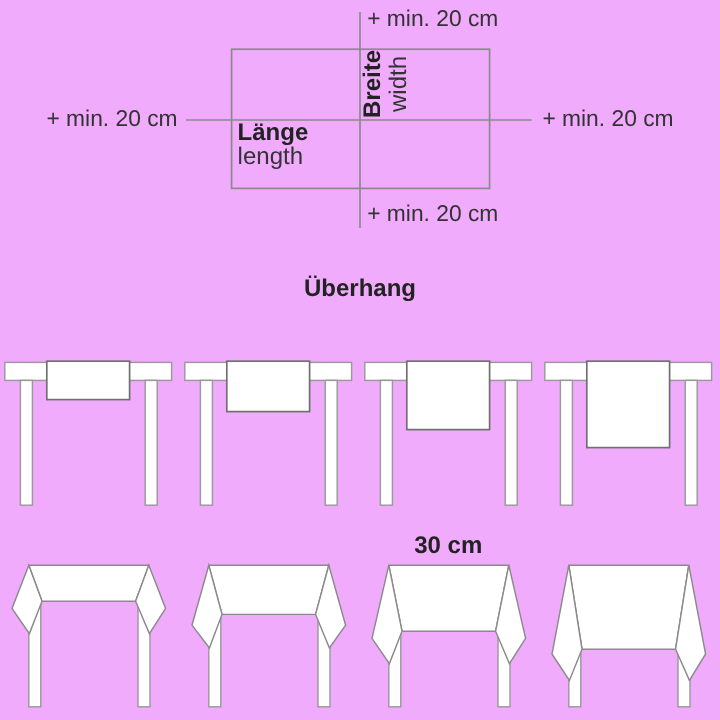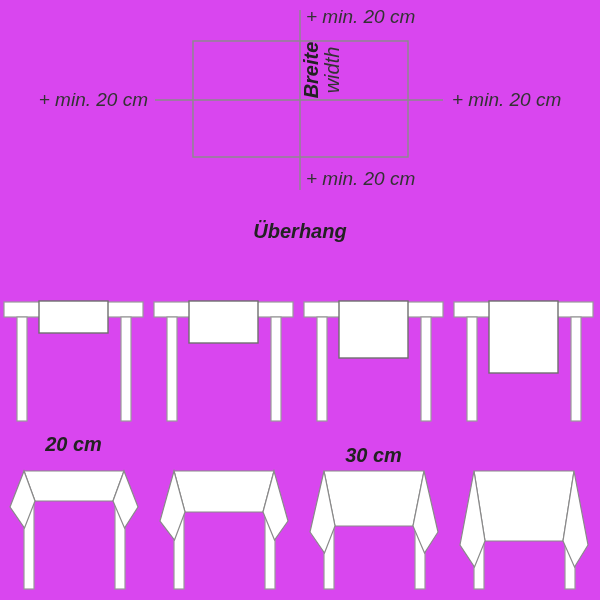--- a/index.html
+++ b/index.html
@@ -1,18 +1,18 @@
 <!DOCTYPE html>
 <html><head>
 <meta charset="utf-8">
 <style>
   html,body{margin:0;padding:0;background:#fff;}
   .canvas{
-    position:relative;width:600px;height:600px;background:#d946ef;overflow:hidden;
-    font-family:"Liberation Sans", sans-serif;color:#2b2b2b;font-style:italic;
+    position:relative;width:600px;height:600px;background:#f0abfc;overflow:hidden;
+    font-family:"Liberation Sans", sans-serif;color:#2b2b2b;
   }
   .abs{position:absolute;}
   svg{display:block;}
   .ann{font-size:19px;color:#333;white-space:nowrap;line-height:20px;}
   .ann-left{width:110px;text-align:right;}
   .rot-block{
     width:58px;text-align:center;transform:rotate(-90deg);transform-origin:center center;
     line-height:21px;font-size:20px;
   }
   .bold-de{font-weight:bold;color:#222;}
@@ -39,22 +39,26 @@
   <div class="abs ann" style="left:306px;top:7px;">+ min. 20 cm</div>
   <div class="abs ann" style="left:306px;top:169px;">+ min. 20 cm</div>
   <div class="abs ann ann-left" style="left:38px;top:90px;">+ min. 20 cm</div>
   <div class="abs ann" style="left:452px;top:90px;">+ min. 20 cm</div>
 
   <div class="abs rot-block" style="left:293px;top:49px;">
     <div class="bold-de">Breite</div>
     <div class="sub-en">width</div>
   </div>
 
+  <div class="abs dim-block" style="left:198px;top:101px;">
+    <div class="bold-de">Länge</div>
+    <div class="sub-en">length</div>
+  </div>
 
-  <div class="abs section-title" style="left:0;top:220px;">
+  <div class="abs section-title" style="left:0;top:230px;">
     <div class="bold-de">Überhang</div>
   </div>
 
   <svg class="abs" style="left:0;top:296px;" width="600" height="130" viewBox="0 0 600 130">
     <g transform="translate(4,0)">
       <rect class="tbl" x="0" y="6" width="139" height="15"></rect>
       <rect class="tbl" x="13" y="21" width="10" height="104"></rect>
       <rect class="tbl" x="117" y="21" width="10" height="104"></rect>
       <rect class="cloth" x="35" y="5" width="69" height="32"></rect>
     </g>
@@ -71,21 +75,20 @@
       <rect class="cloth" x="35" y="5" width="69" height="57"></rect>
     </g>
     <g transform="translate(454,0)">
       <rect class="tbl" x="0" y="6" width="139" height="15"></rect>
       <rect class="tbl" x="13" y="21" width="10" height="104"></rect>
       <rect class="tbl" x="117" y="21" width="10" height="104"></rect>
       <rect class="cloth" x="35" y="5" width="69" height="72"></rect>
     </g>
   </svg>
 
-  <div class="abs size-label" style="left:4px;top:433px;">20 cm</div>
   <div class="abs size-label" style="left:304px;top:444px;">30 cm</div>
 
   <svg class="abs" style="left:0;top:462px;" width="600" height="138" viewBox="0 0 600 138">
     <g transform="translate(0,0)">
       <rect class="tbl" x="24" y="34" width="10" height="93"></rect>
       <rect class="tbl" x="115" y="34" width="10" height="93"></rect>
       <polygon class="cloth2" points="24,9 124,9 113,39 35,39"></polygon>
       <polygon class="cloth2" points="24,9 35,39 24.5,66 10,45"></polygon>
       <polygon class="cloth2" points="124,9 113,39 124.5,66 138,45"></polygon>
     </g>

